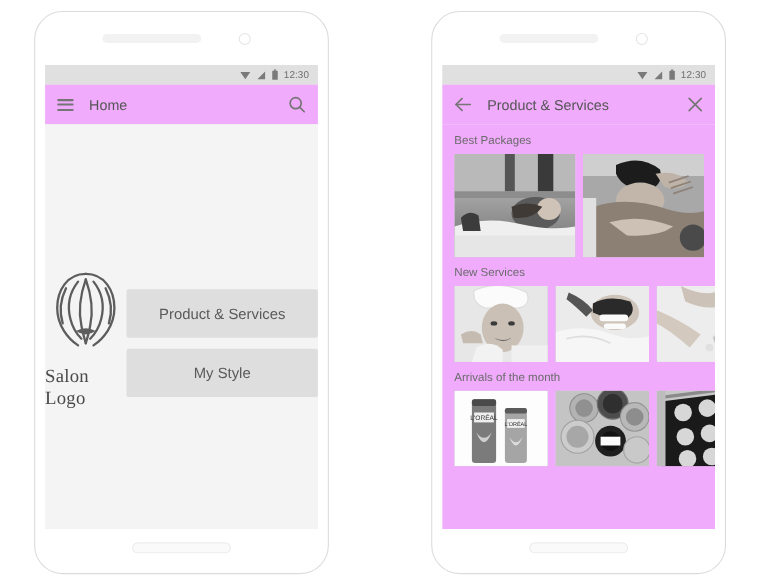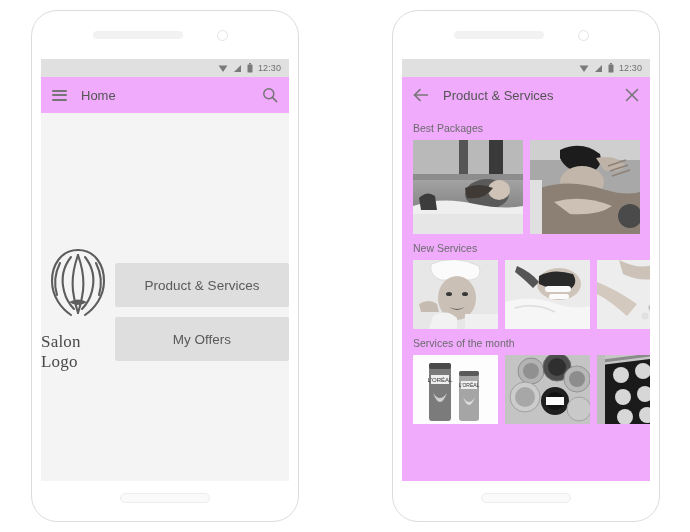--- a/index.html
+++ b/index.html
@@ -269,21 +269,21 @@
               <path d="M55 18 C60 28 61 40 58 50"></path>
             </g>
             <path d="M28 57 Q37 52 46 57 Q37 63 28 57 Z" fill="#5d5d5d"></path>
           </svg>
         </span>
         <div class="logo-text">Salon Logo</div>
       </div>
 
       <div class="menu-buttons">
         <button class="menu-button">Product &amp; Services</button>
-        <button class="menu-button">My Offers</button>
+        <button class="menu-button">My Style</button>
       </div>
 
     </div>
   </div>
 
   <div class="home-btn"></div>
 </div>
 
 <div class="phone right">
   <div class="speaker"></div>
@@ -410,21 +410,21 @@
               <circle cx="56" cy="48" r="5" fill="#dddddd"></circle>
               <circle cx="66" cy="54" r="4" fill="#d5d5d5"></circle>
               <circle cx="48" cy="56" r="3.5" fill="#e0e0e0"></circle>
               <path d="M52 46 L56 58 M64 50 L62 60" stroke="#b9b9b9" stroke-width="1.2"></path>
             </svg>
           </div>
         </div>
       </div>
 
       <div class="section">
-        <div class="section-title">Services of the month</div>
+        <div class="section-title">Arrivals of the month</div>
         <div class="tile-row row-small">
           <div class="tile">
             <svg class="photo" viewBox="0 0 85 69" preserveAspectRatio="xMidYMid slice">
               <rect width="85" height="69" fill="#fdfdfd"></rect>
               <rect x="16" y="8" width="22" height="58" rx="3" fill="#7b7b7b"></rect>
               <rect x="16" y="8" width="22" height="6" rx="2" fill="#4a4a4a"></rect>
               <rect x="18" y="20" width="18" height="9" fill="#efefef"></rect>
               <text x="27" y="27" font-size="6" text-anchor="middle" fill="#333" font-family="Liberation Sans, sans-serif">L'ORÉAL</text>
               <path d="M20 38 Q27 48 34 38 Q27 56 20 38 Z" fill="#cfcfcf"></path>
               <rect x="46" y="16" width="20" height="50" rx="3" fill="#a5a5a5"></rect>

